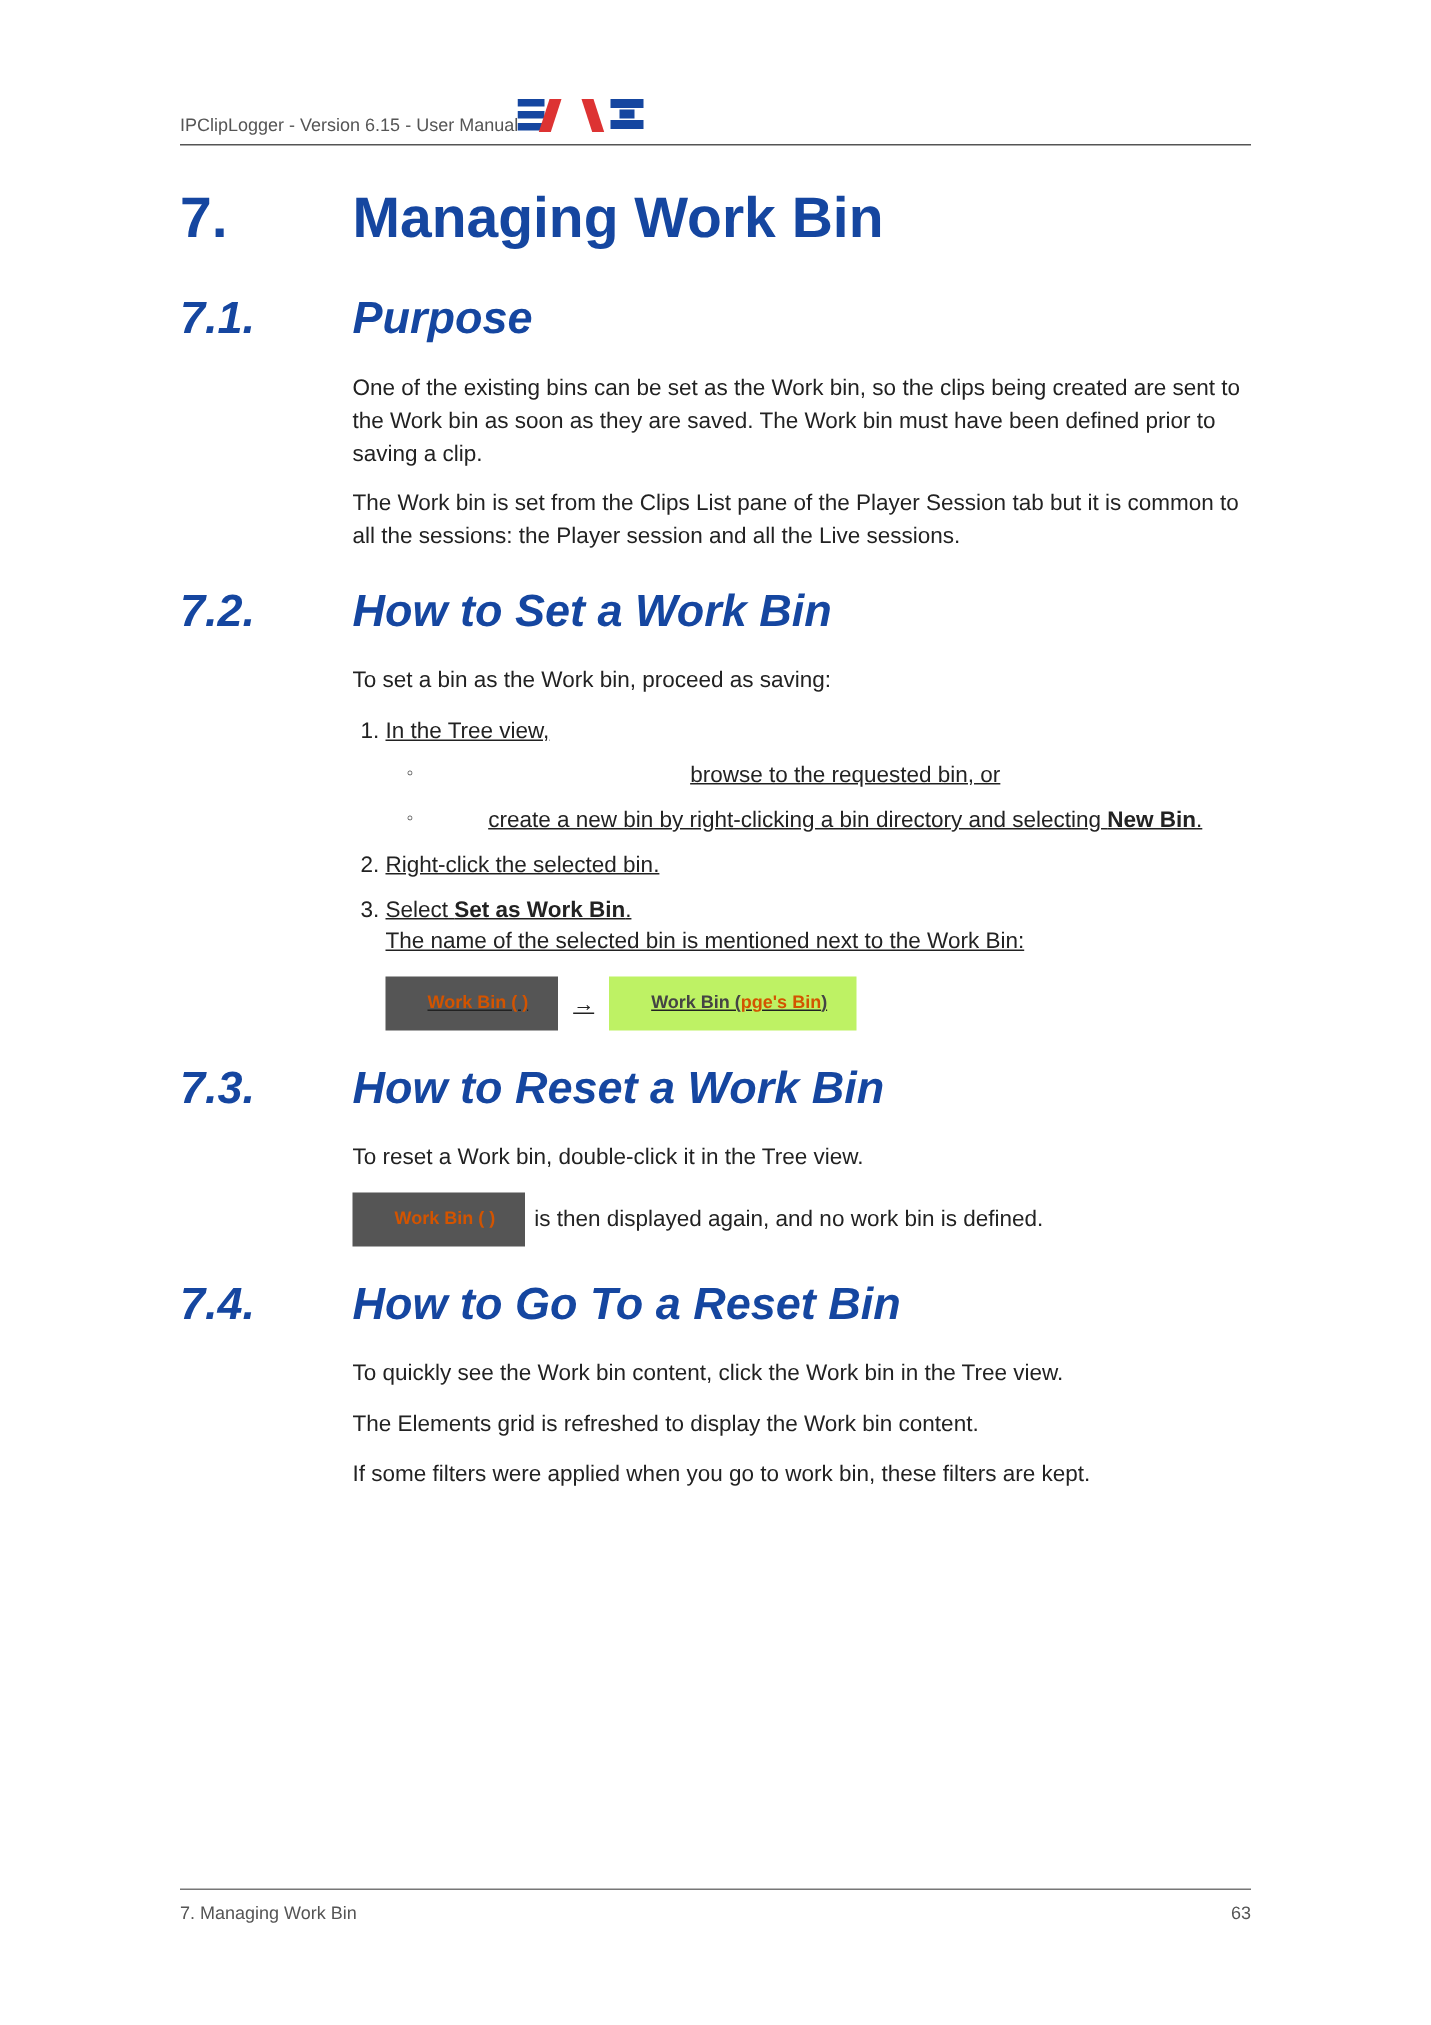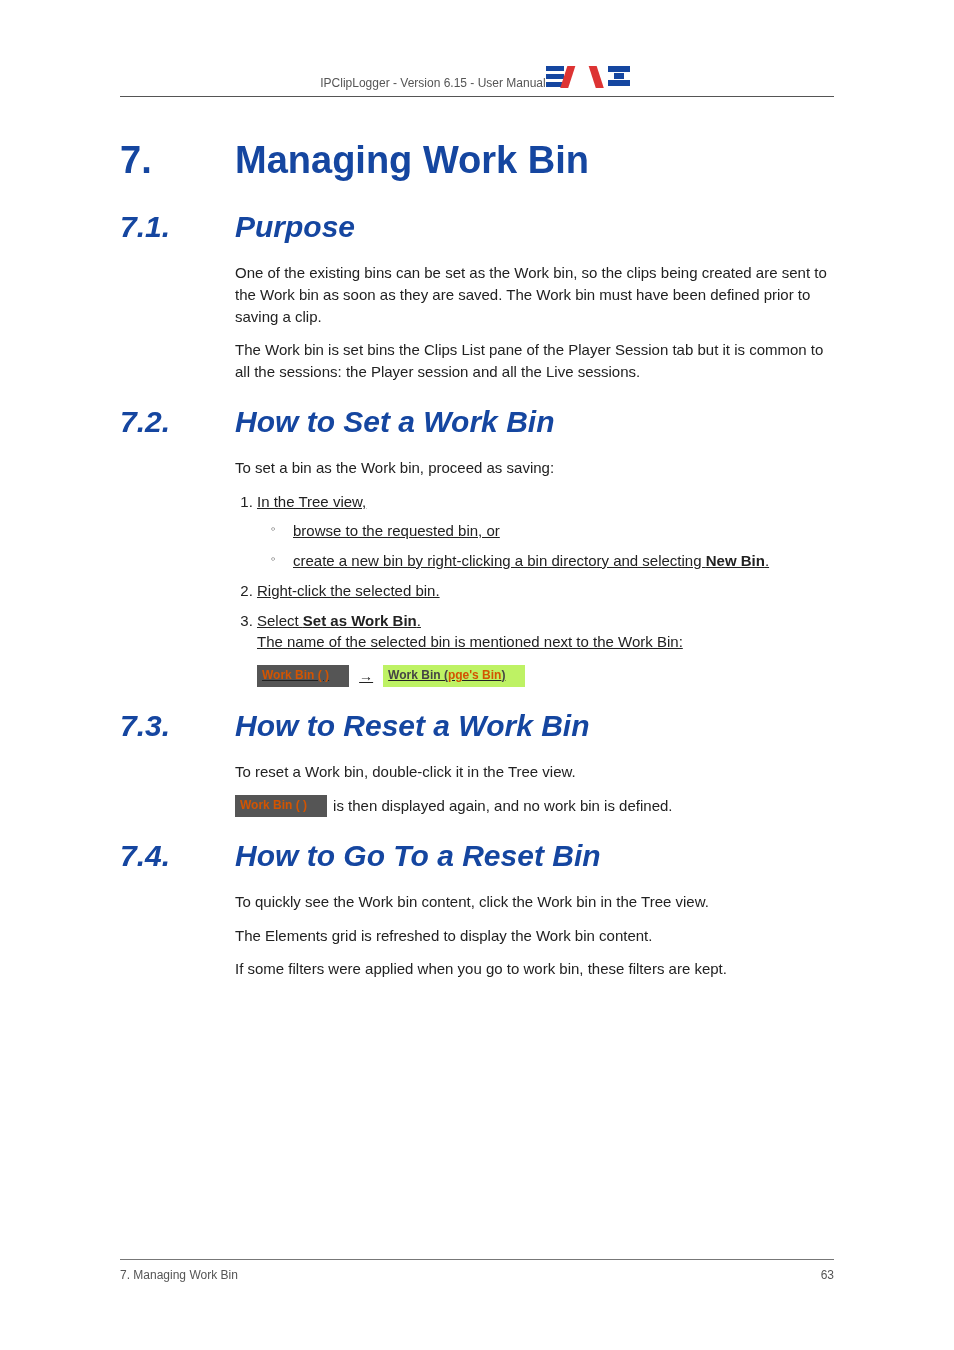--- a/index.html
+++ b/index.html
@@ -1,34 +1,34 @@
 <!DOCTYPE html>
 <html><head>
 <meta charset="utf-8">
 <style>
   html,body{margin:0;padding:0;background:#fff;}
   body{width:954px;height:1350px;font-family:Arial,Helvetica,sans-serif;color:#333;position:relative;}
   .page{box-sizing:border-box;padding:64px 120px 0 120px;height:100%;position:relative;}
-  .header-row{display:flex;justify-content:center;align-items:flex-end;border-bottom:1px solid #555;padding-bottom:6px;margin-bottom:42px;}
+  .header-row{display:flex;justify-content:flex-start;align-items:flex-end;border-bottom:1px solid #555;padding-bottom:6px;margin-bottom:28px;}
   .header-left{font-size:12px;color:#555;}
   .logo svg{display:block;}
   .num-col{display:inline-block;width:115px;vertical-align:top;}
   h1{margin:24px 0 28px 0;font-size:38px;color:#1546a0;font-weight:700;}
   h2{margin:22px 0 18px 0;font-size:30px;color:#1546a0;font-weight:700;font-style:italic;}
   h1 .title-col,h2 .title-col{display:inline-block;}
   .body-block{margin-left:115px;font-size:15px;line-height:1.45;color:#222;}
   .body-block p{margin:0 0 12px 0;}
   ol.steps{margin:0 0 12px 0;padding-left:22px;}
   ol.steps>li{margin-bottom:8px;text-decoration:underline;}
-  ul.sub{list-style:none;margin:8px 0 8px 8px;padding-left:0;}
+  ul.sub{list-style:none;margin:8px 0 8px 8px;padding-left:0;text-align:center;}
   ul.sub>li{margin-bottom:8px;position:relative;padding-left:28px;}
   ul.sub>li::before{content:"\25E6";position:absolute;left:6px;top:0;color:#555;font-size:13px;}
   .step-after{margin:8px 0 8px 0;}
   .chip-row{display:flex;align-items:center;gap:10px;margin:6px 0 6px 0;}
-  .chip{display:inline-flex;align-items:center;height:22px;padding:0 20px 0 5px;font-size:12px;font-weight:700;}
+  .chip{display:inline-flex;align-items:center;height:36px;padding:0 20px 0 28px;font-size:12px;font-weight:700;}
   .chip-dark{background:#555;color:#d35400;}
   .chip-blue{background:#bef264;color:#444;}
   .chip-blue .pge{color:#d35400;}
   .arrow{font-size:14px;color:#222;}
   .inline-chip-para{display:flex;align-items:center;flex-wrap:wrap;gap:6px;margin-bottom:12px;}
   .footer{position:absolute;left:120px;right:120px;bottom:68px;border-top:1px solid #777;padding-top:8px;display:flex;justify-content:space-between;font-size:12px;color:#555;}
   b{font-weight:700;}
 </style>
 </head>
 <body>
@@ -52,21 +52,21 @@
 
   <h1>
     <span class="num-col">7.</span><span class="title-col">Managing Work Bin</span>
   </h1>
 
   <h2>
     <span class="num-col">7.1.</span><span class="title-col">Purpose</span>
   </h2>
   <div class="body-block">
     <p>One of the existing bins can be set as the Work bin, so the clips being created are sent to the Work bin as soon as they are saved. The Work bin must have been defined prior to saving a clip.</p>
-    <p>The Work bin is set bins the Clips List pane of the Player Session tab but it is common to all the sessions: the Player session and all the Live sessions.</p>
+    <p>The Work bin is set from the Clips List pane of the Player Session tab but it is common to all the sessions: the Player session and all the Live sessions.</p>
   </div>
 
   <h2>
     <span class="num-col">7.2.</span><span class="title-col">How to Set a Work Bin</span>
   </h2>
   <div class="body-block">
     <p>To set a bin as the Work bin, proceed as saving:</p>
     <ol class="steps">
       <li>
         <span>In the Tree view,</span>

